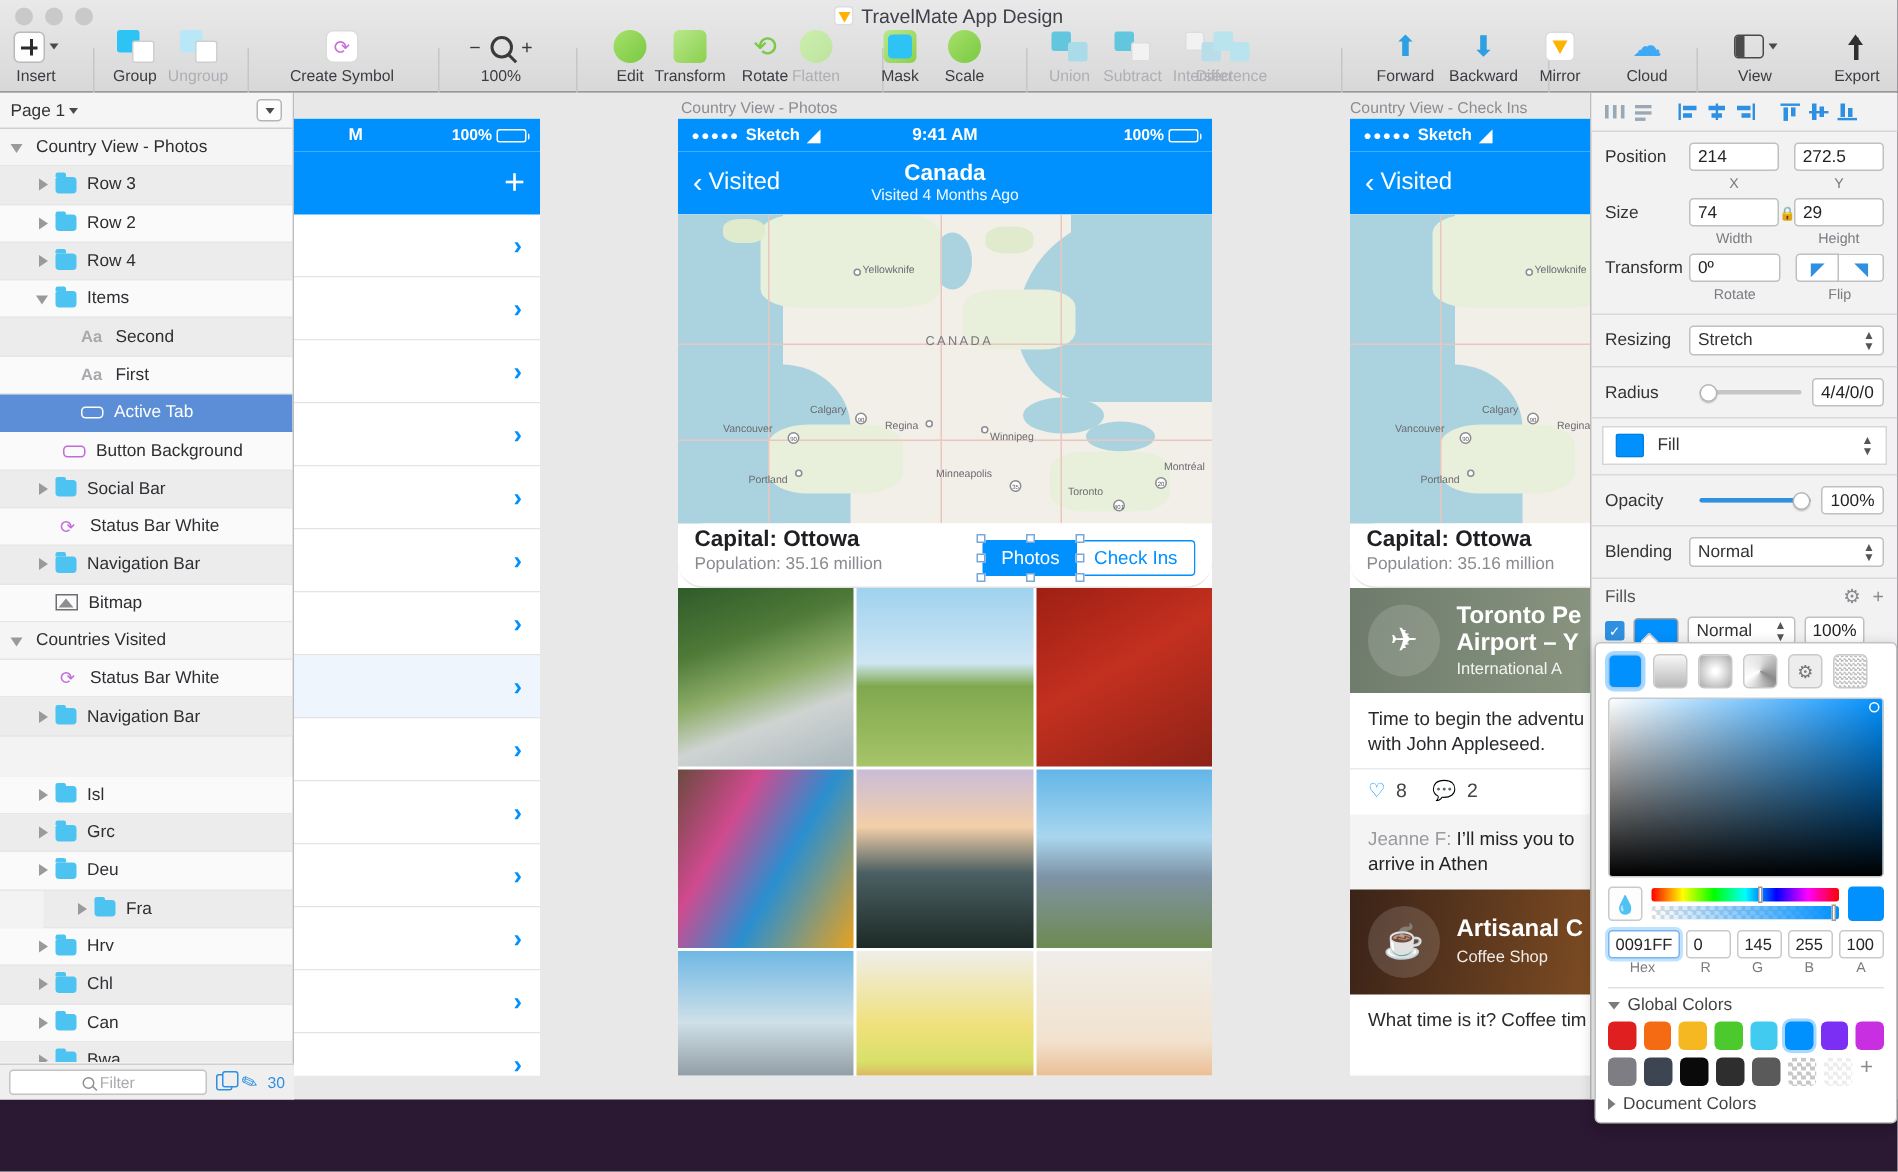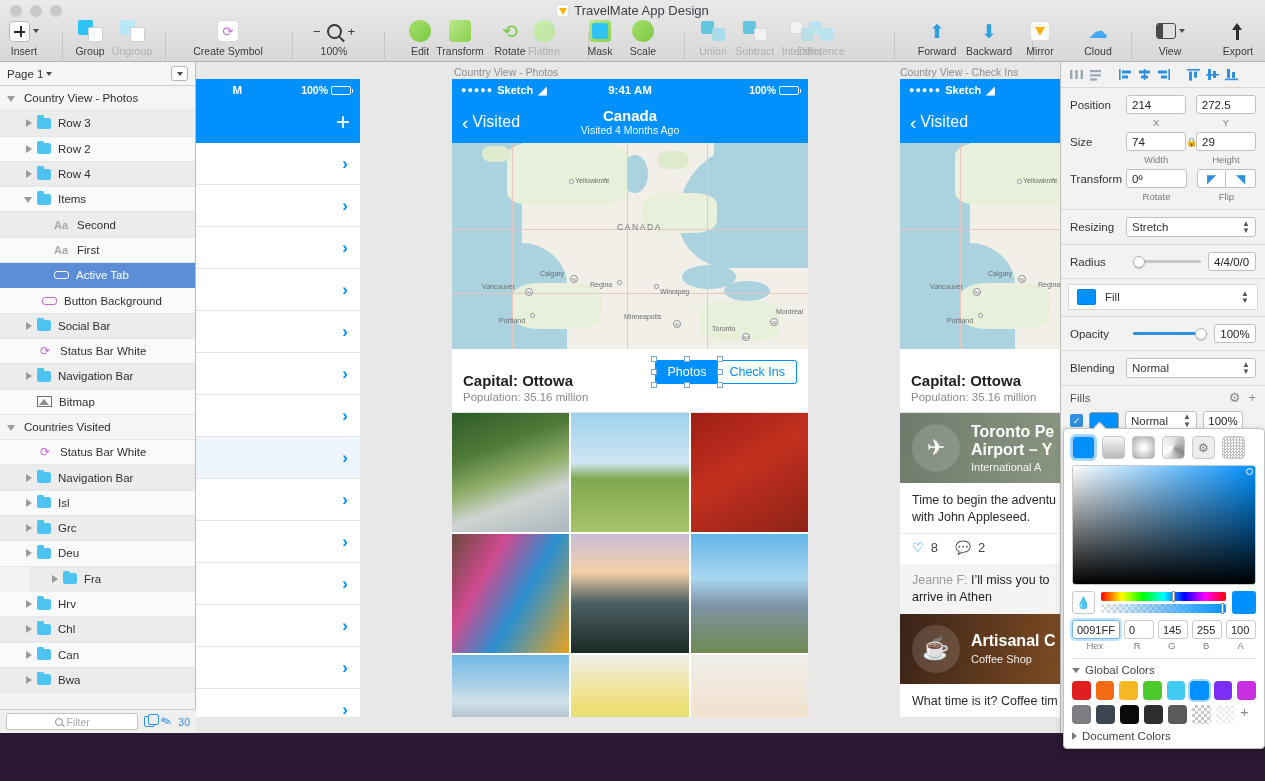--- a/index.html
+++ b/index.html
@@ -178,21 +178,21 @@
   .mapbox { position:relative; background:#f2efe9; overflow:hidden; }
   .mapbox .sea { position:absolute; background:#aad3df; }
   .mapbox .land { position:absolute; background:#e8f0dc; }
   .mapbox .road { position:absolute; background:#e9c6bf; height:1px; }
   .mapbox .mlabel { position:absolute; font-size:7px; color:#6b6b70; white-space:nowrap;}
   .mapbox .mlabel.big { font-size:8.5px; letter-spacing:1.6px; color:#77777c; }
   .mapbox .pin { position:absolute; width:5px;height:5px;border:1px solid #8a8a8f;border-radius:50%;background:#fff;}
   .mapbox .hwy { position:absolute; width:8px;height:8px;border:1px solid #8a8a8f;border-radius:50%;background:#fff;
      font-size:4px; color:#555; display:flex;align-items:center;justify-content:center;}
 
-  .infobar { padding:23px 11px 9px; border-bottom:1px solid #e2e2e2; position:relative; background:#fff;}
+  .infobar { padding:2px 11px 9px; border-bottom:1px solid #e2e2e2; position:relative; background:#fff;border-radius:17px;}
   .infobar .cap { font-size:15px; font-weight:700; color:#1f1f23; }
   .infobar .pop { font-size:11.5px; color:#8a8a90; margin-top:2px;}
   .segwrap { position:absolute; right:11px; top:11px; display:flex; }
   .seg { font-size:12.5px; padding:4px 11px; border:1px solid #0091ff; }
   .seg.on { background:#0091ff; color:#fff; border-radius:3px 0 0 3px;}
   .seg.off { color:#0091ff; background:#fff; border-radius:0 3px 3px 0; border-left:none;}
   .handle { position:absolute; width:6px;height:6px;background:#fff;border:1px solid #7aa7db; }
 
   .photogrid { display:grid; grid-template-columns:repeat(3,1fr); gap:2px; background:#fff; }
   .ph { width:100%; height:119px; }
@@ -561,21 +561,21 @@
         <div class="lrow white" style="padding-left: 23px;">
           <span class="tw"></span>
           <span class="symic">⟳</span>
           <span class="lbl">Status Bar White</span>
         </div>
         <div class="lrow alt" style="padding-left: 23px;">
           <span class="tw r"></span>
           <span class="fold"></span>
           <span class="lbl">Navigation Bar</span>
         </div>
-        <div class="lrow white" style="padding-left: 23px;">
+        <div class="lrow white" style="padding-left: 23px; margin-top: 27px;">
           <span class="tw r"></span>
           <span class="fold"></span>
           <span class="lbl">Isl</span>
         </div>
         <div class="lrow alt" style="padding-left: 23px;">
           <span class="tw r"></span>
           <span class="fold"></span>
           <span class="lbl">Grc</span>
         </div>
         <div class="lrow white" style="padding-left: 23px;">

